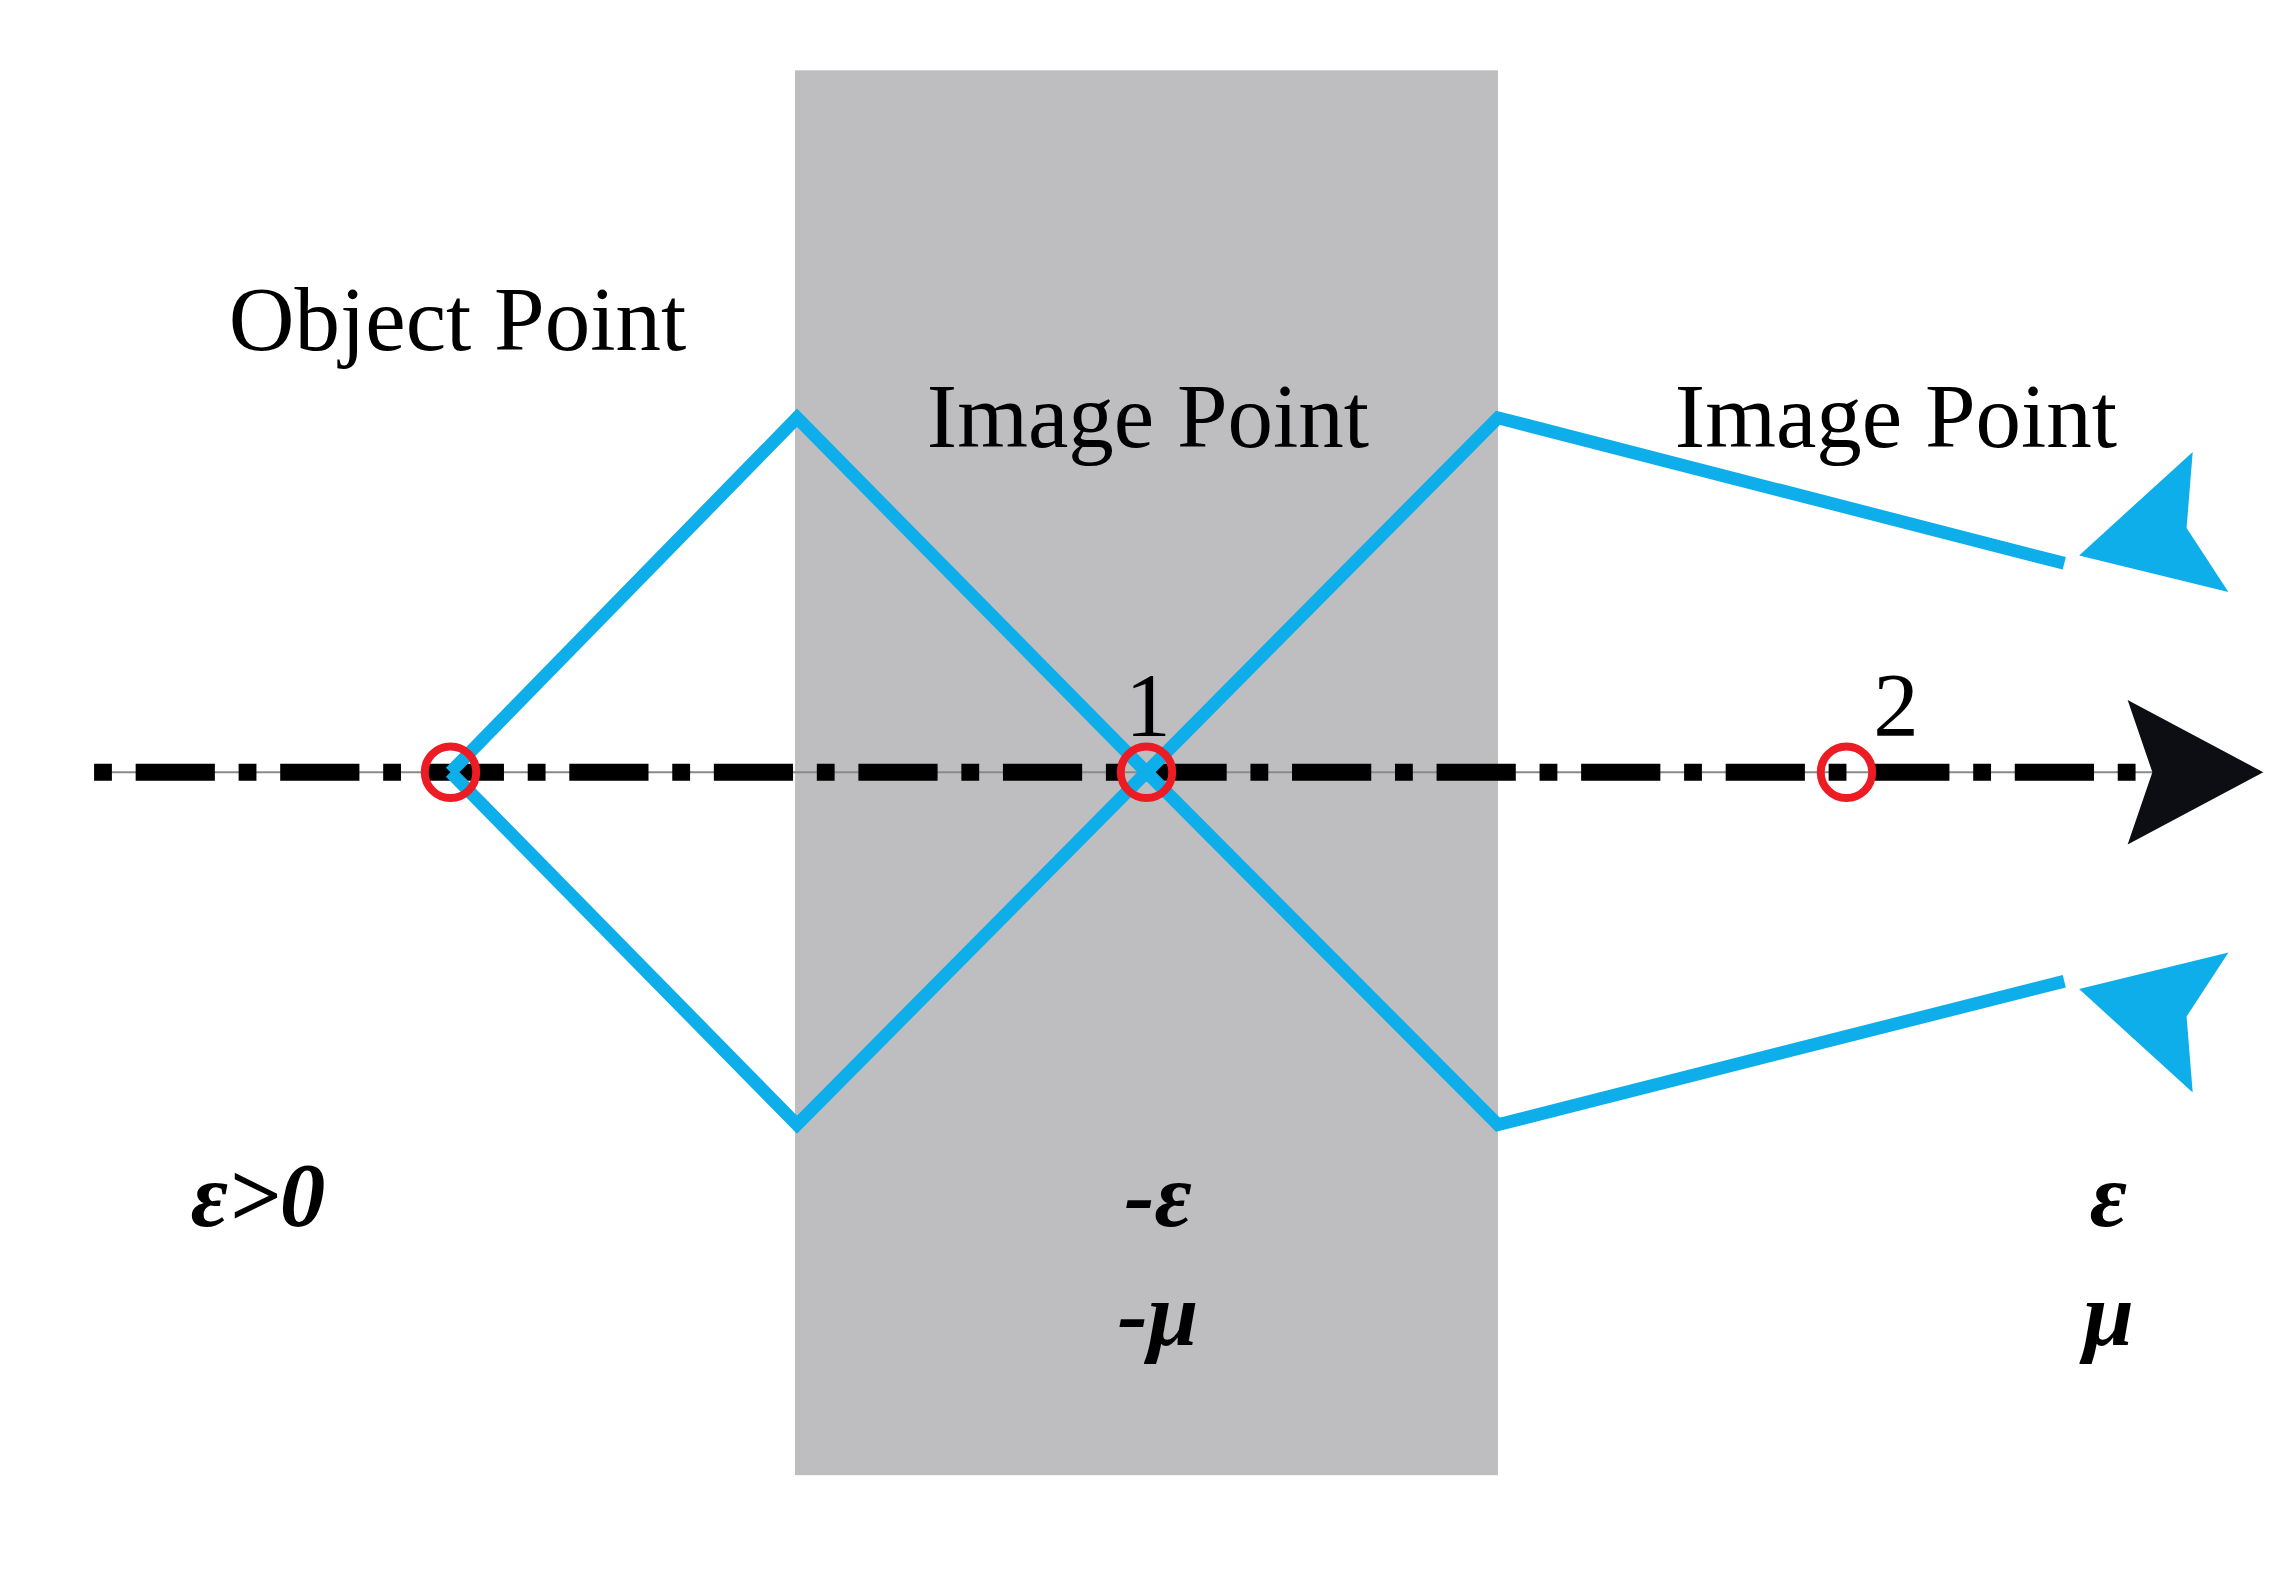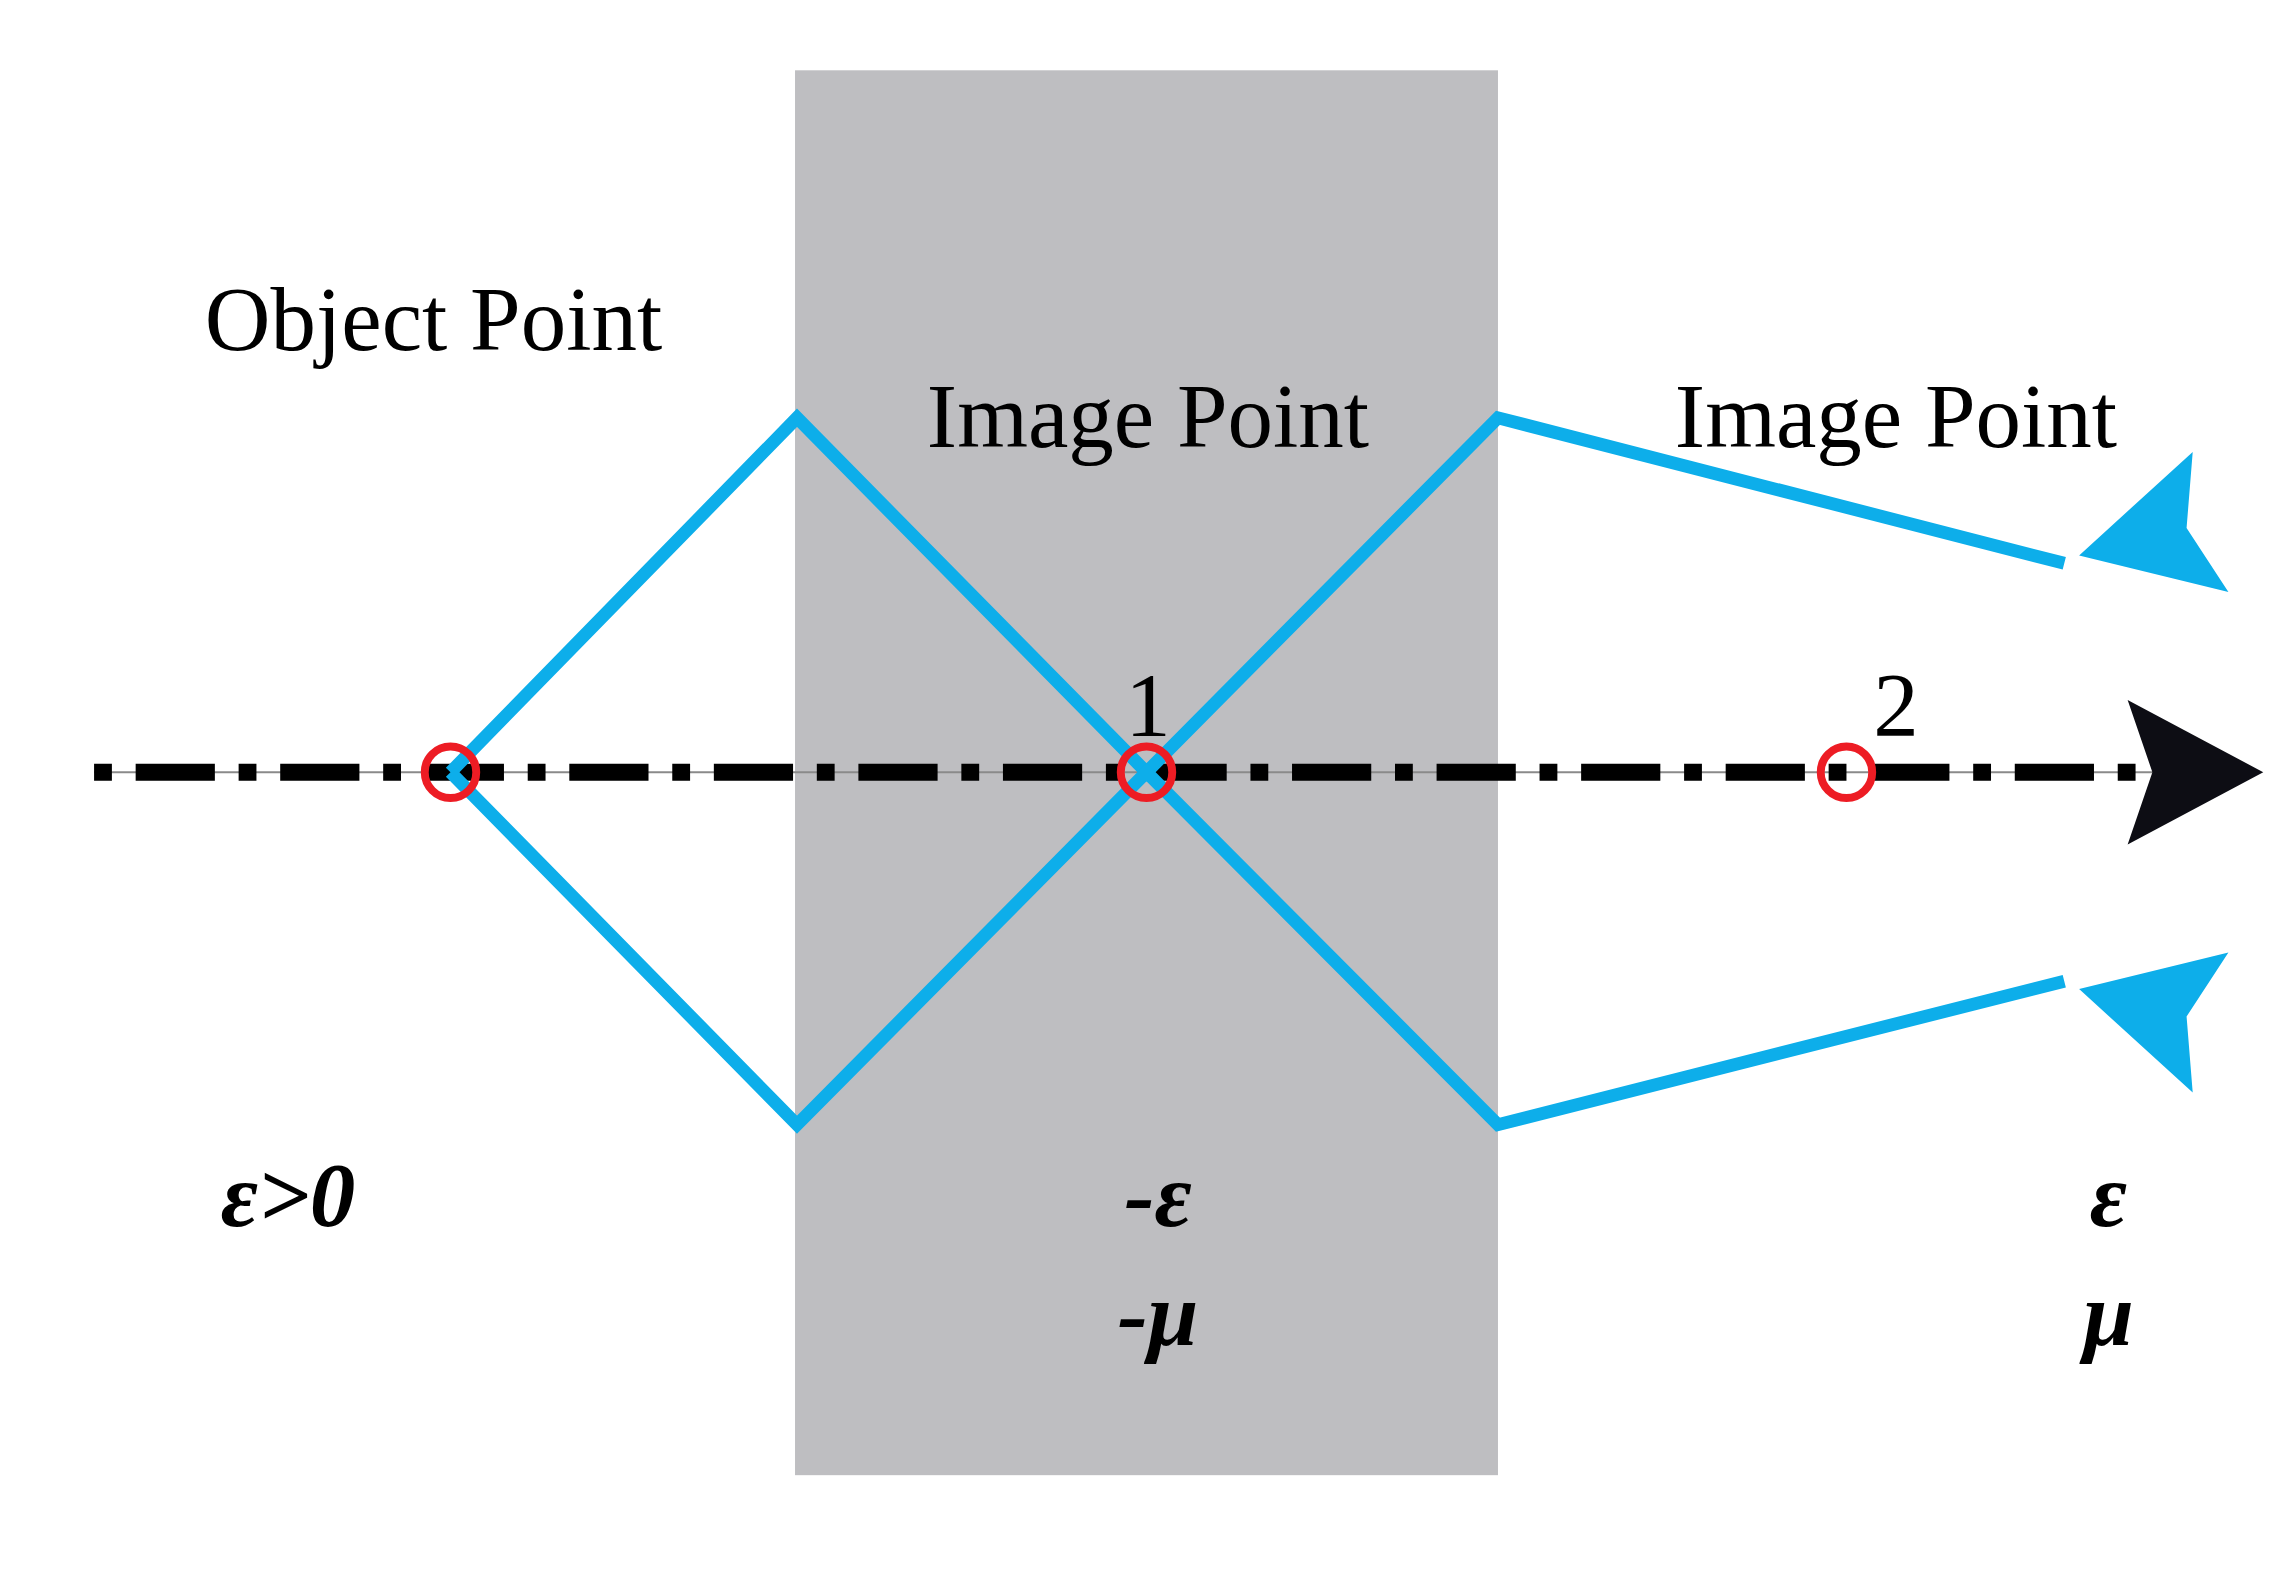--- a/index.html
+++ b/index.html
@@ -38,25 +38,25 @@
     font-weight: 400;
     text-align: center;
   }
   .mathlbl {
     font-family: "Liberation Serif", "DejaVu Serif", serif;
     font-size: 91px;
     font-weight: 700;
     font-style: italic;
     text-align: center;
   }
-  #label-object-point { left: 12px;   top: 176px;  width: 752px; }
+  #label-object-point { left: 36px;   top: 176px;  width: 752px; }
   #label-image-point-1 { left: 752px;  top: 176px;  width: 792px; }
   #label-image-point-2 { left: 1505px; top: 176px;  width: 782px; }
 
-  #label-left-eps  { left: 75px;   top: 1148px; width: 426px; }
+  #label-left-eps  { left: 45px;   top: 1148px; width: 426px; }
   #label-left-mu   { left: 59px;   top: 1267px; width: 426px; }
   #label-mid-eps   { left: 950px;  top: 1148px; width: 416px; }
   #label-mid-mu    { left: 950px;  top: 1267px; width: 416px; }
   #label-right-eps { left: 1940px; top: 1148px; width: 337px; }
   #label-right-mu  { left: 1940px; top: 1267px; width: 337px; }
 </style>
 </head>
 <body>
 
 <div id="figure">

